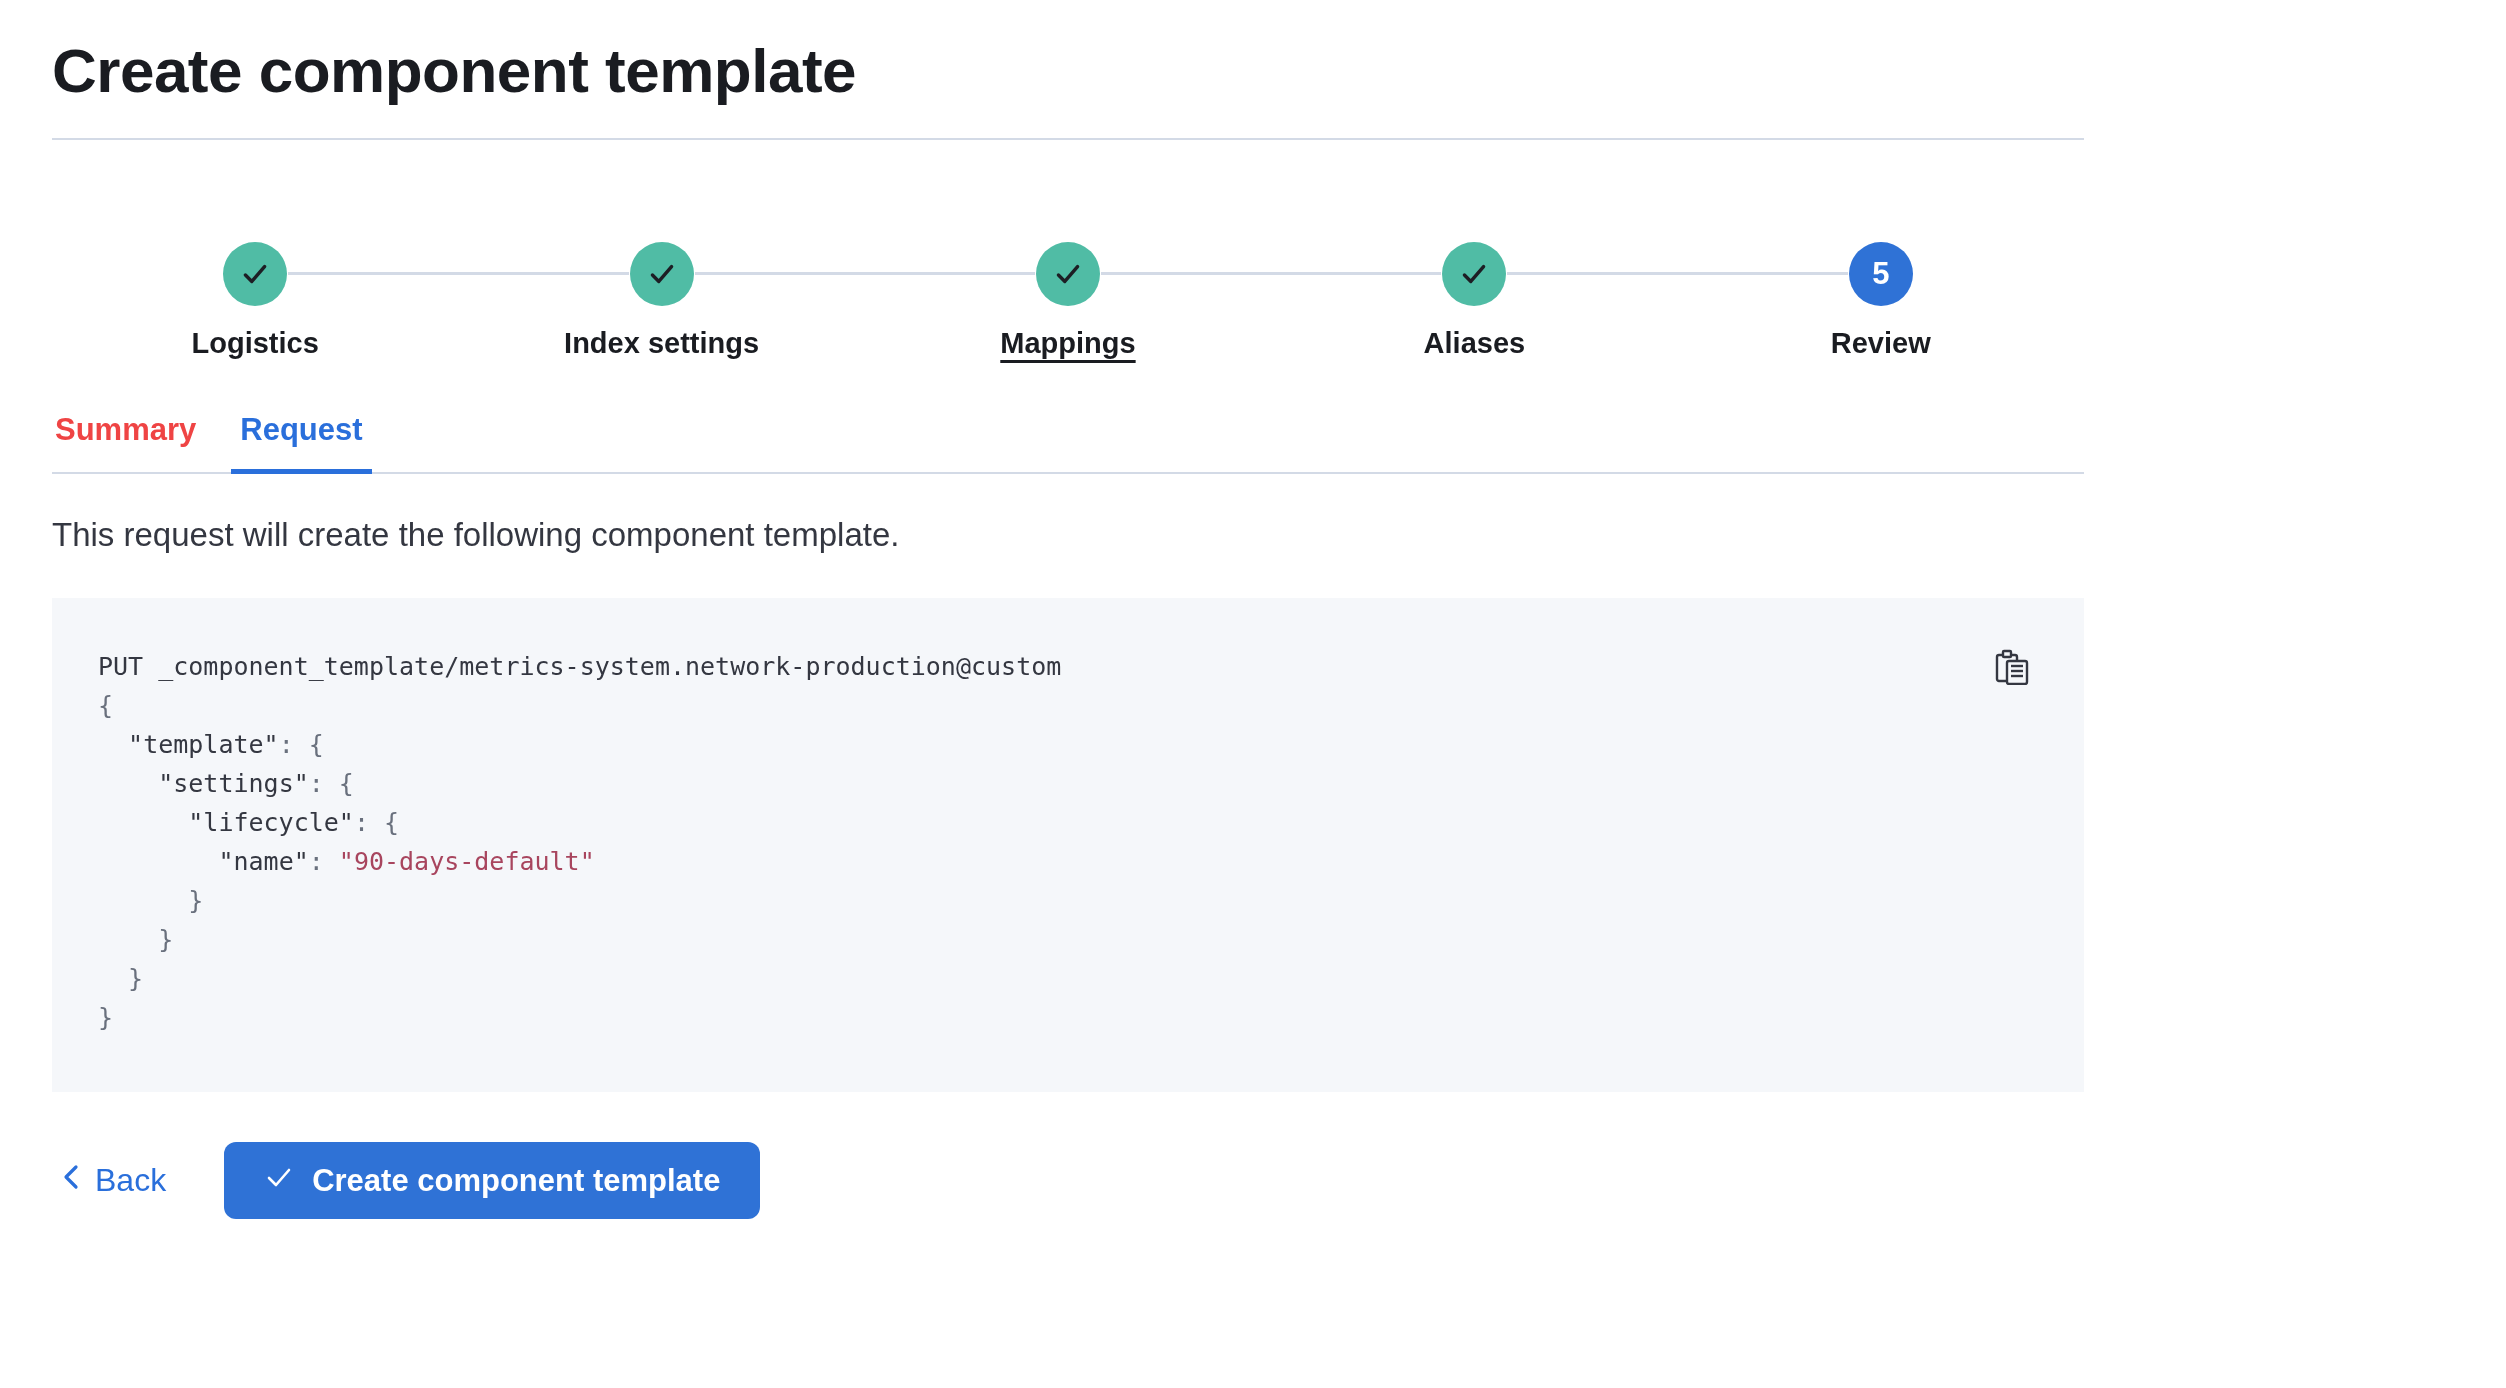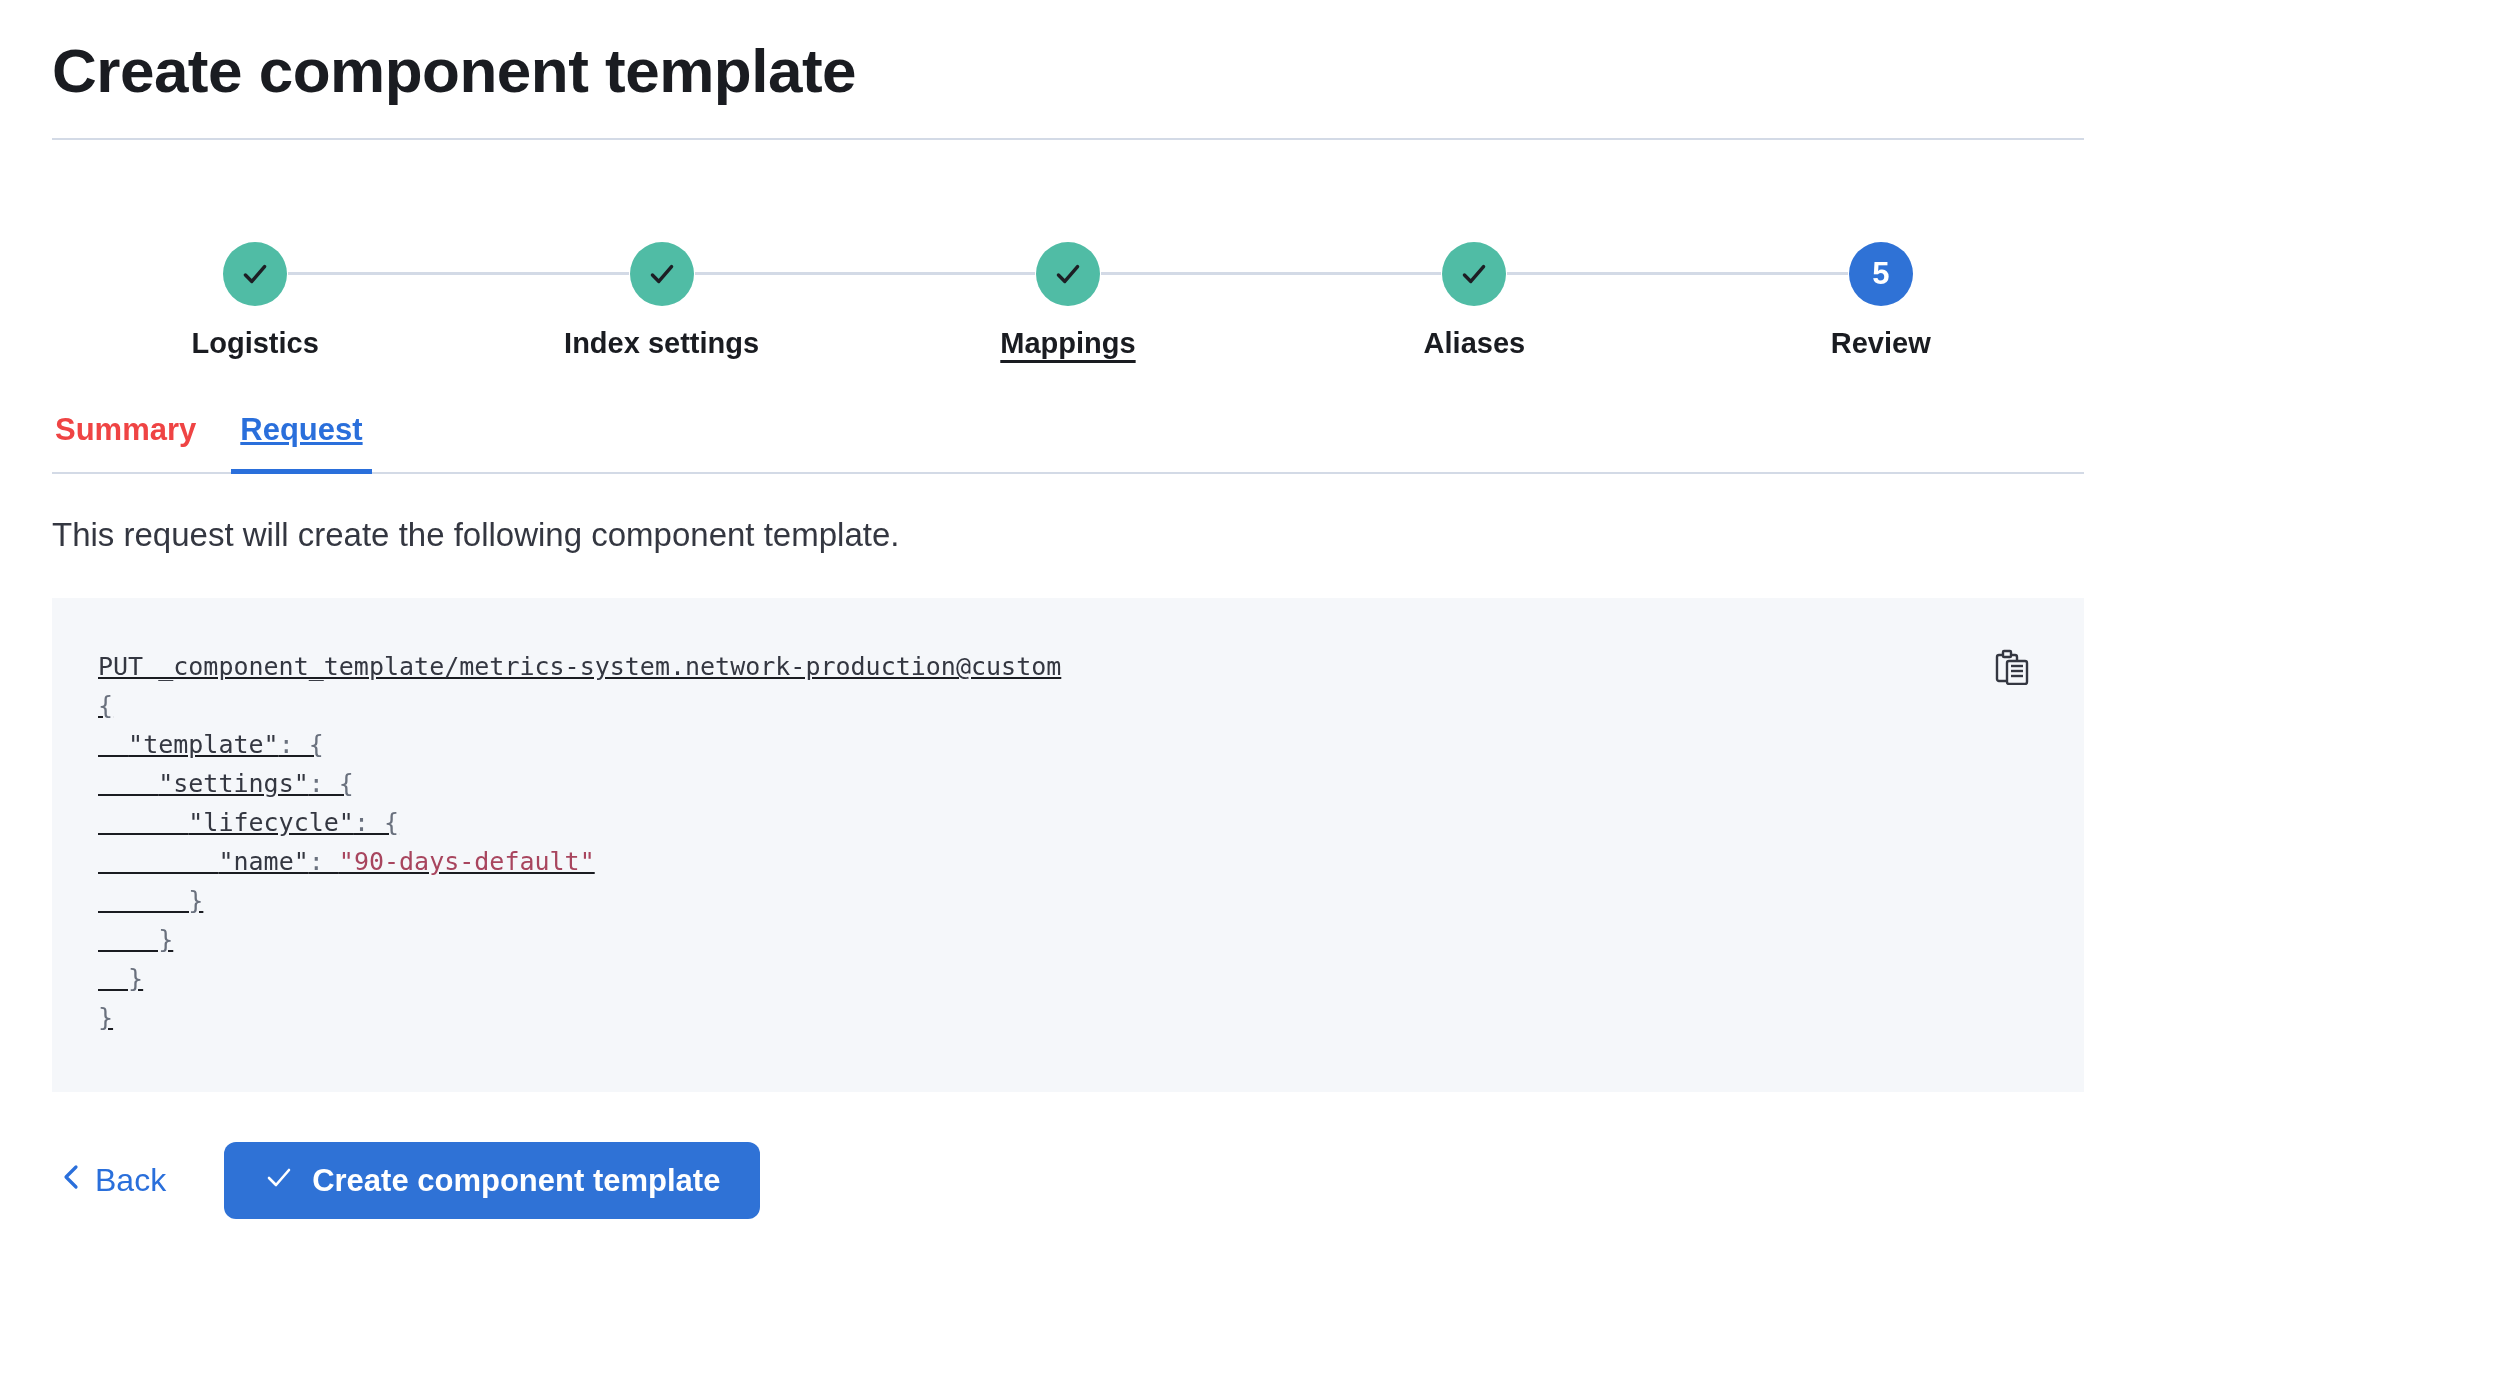--- a/index.html
+++ b/index.html
@@ -65,37 +65,36 @@
     margin-top: 52px;
     display: flex; border-bottom: 2px solid #d3dae6;
   }
   .tab {
     padding: 0 9px 24px 9px; margin-right: 26px;
     font-size: 31px; font-weight: 700; color: #ef4444;
     position: relative; cursor: pointer; background: none; border: none;
     font-family: "Liberation Sans", sans-serif;
   }
   .tab:first-child { margin-left: -6px; }
-  .tab.active { color: #2a6fdb; text-decoration: underline; }
+  .tab.active { color: #2a6fdb; }
   .tab.active::after {
     content: ""; position: absolute; left: 0; right: 0; bottom: -2px;
     height: 5px; background: #2a6fdb;
   }
 
   
   .description {
     margin-top: 38px; font-size: 33px; color: #343741; line-height: 1.4;
   }
 
   
   .codeblock {
     margin-top: 40px; position: relative;
     background: #f5f7fa;
     padding: 50px 120px 54px 46px;
-    text-decoration: underline;
   }
   .codeblock pre {
     font-family: "Liberation Mono", "DejaVu Sans Mono", monospace;
     font-size: 25px; line-height: 37px; color: #343741;
     white-space: pre;
   }
   .code-plain  { color: #343741; }
   .code-key    { color: #343741; }
   .code-punct  { color: #69707d; }
   .code-string { color: #a8455e; }

